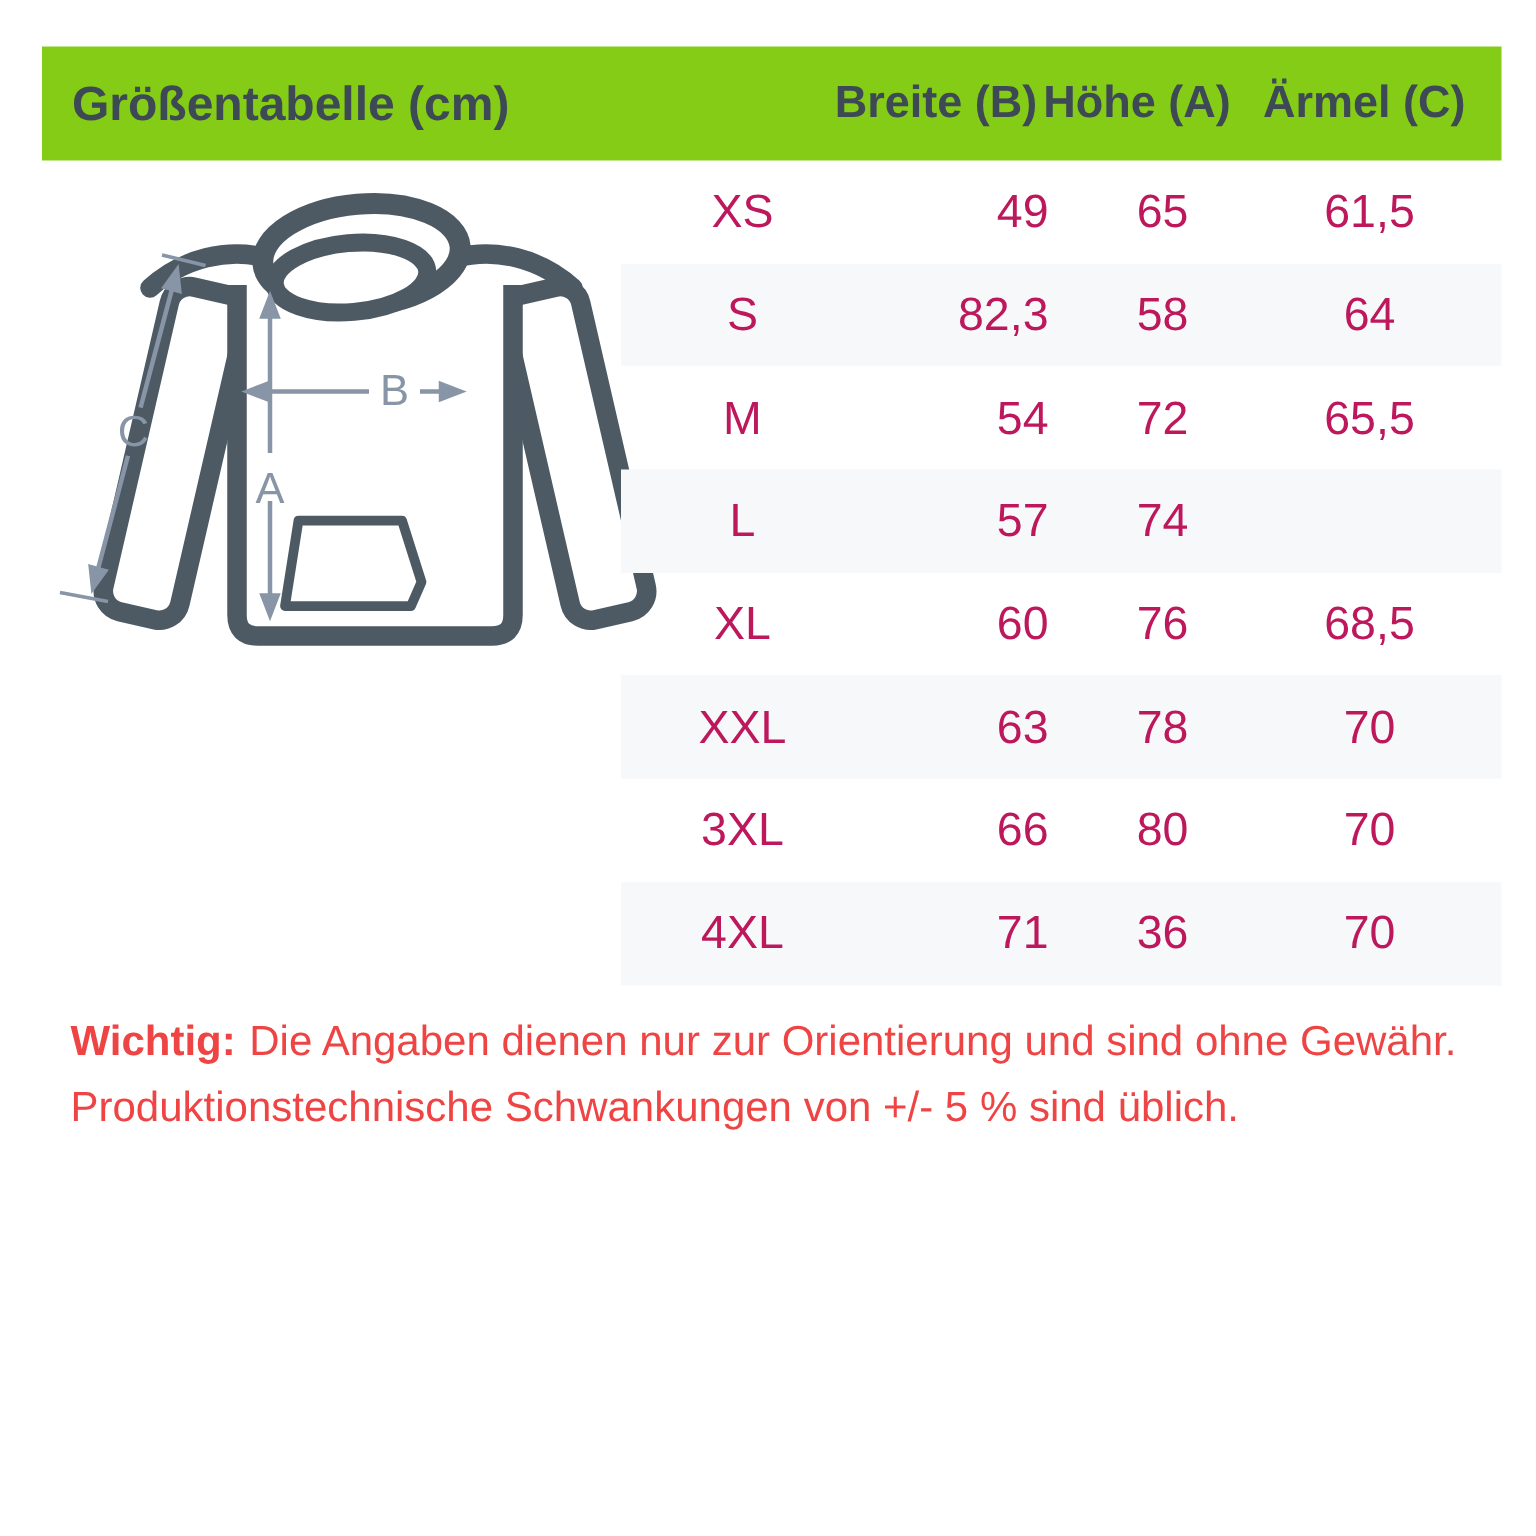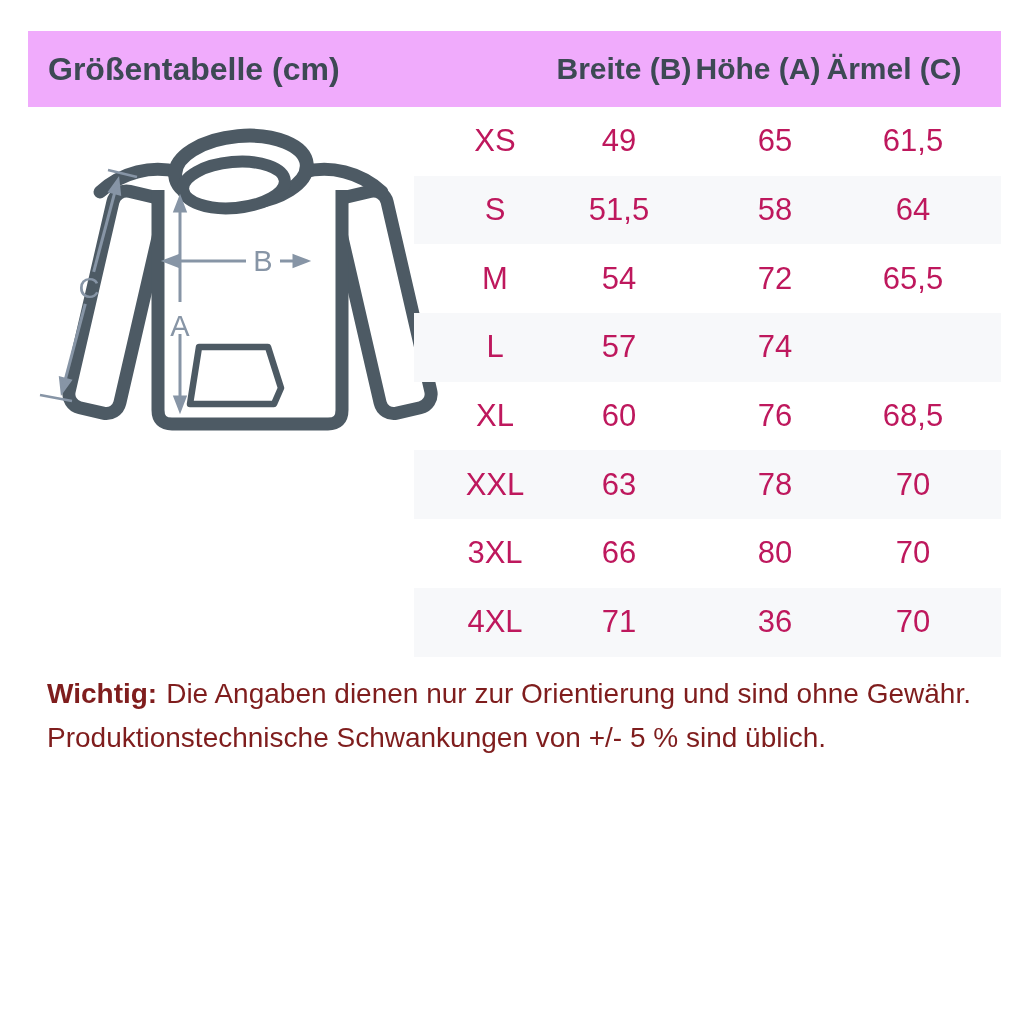--- a/index.html
+++ b/index.html
@@ -2,49 +2,49 @@
 <html><head>
 <meta charset="utf-8">
 <style>
   html,body { margin:0; padding:0; background:#ffffff; }
   .page {
     position:relative; width:1024px; height:1024px; background:#ffffff;
     font-family:"Liberation Sans", sans-serif; overflow:hidden;
   }
   .header-bar {
     position:absolute; left:28px; top:31px; width:973px; height:76px;
-    background:#f0abfc;
+    background:#84cc16;
   }
   .title {
     position:absolute; left:20px; top:0; height:76px; line-height:76px;
     font-size:32px; font-weight:bold; color:#3d4954; white-space:nowrap;
   }
   .col-head {
     position:absolute; top:0; height:76px; line-height:76px;
     font-size:30px; font-weight:bold; color:#3d4954; text-align:center;
     white-space:nowrap;
   }
   .col-breite { left:521px; width:150px; }
   .col-hoehe  { left:660px; width:140px; }
-  .col-aermel { left:783px; width:166px; }
+  .col-aermel { left:783px; width:166px;text-align:right; }
   .rows { position:absolute; left:414px; top:107px; width:587px; }
   .trow { position:relative; height:68.7px; }
   .trow.alt { background:#f7f8fa; }
   .cell {
     position:absolute; top:50%; transform:translateY(-50%);
     text-align:center; font-size:31px; color:#be185d; white-space:nowrap;
   }
   .c0 { left:0;     width:162px; }
-  .c1 { left:125px; width:160px; }
+  .c1 { left:125px; width:160px;text-align:right; }
   .c2 { left:281px; width:160px; }
   .c3 { left:419px; width:160px; }
   .diagram { position:absolute; left:28px; top:112px; width:410px; height:350px; }
   .footer {
     position:absolute; left:47px; top:672px; width:930px;
-    font-size:28px; line-height:44px; color:#7f1d1d;
+    font-size:28px; line-height:44px; color:#ef4444;
   }
   .footer .bold { font-weight:bold; margin-right:9px; }
 </style>
 </head>
 <body>
 
 <div class="page">
 
   <div class="header-bar">
     <div class="title">Größentabelle (cm)</div>
@@ -103,21 +103,21 @@
 
   <div class="rows">
     <div class="trow">
       <span class="cell c0">XS</span>
       <span class="cell c1">49</span>
       <span class="cell c2">65</span>
       <span class="cell c3">61,5</span>
     </div>
     <div class="trow alt">
       <span class="cell c0">S</span>
-      <span class="cell c1">51,5</span>
+      <span class="cell c1">82,3</span>
       <span class="cell c2">58</span>
       <span class="cell c3">64</span>
     </div>
     <div class="trow">
       <span class="cell c0">M</span>
       <span class="cell c1">54</span>
       <span class="cell c2">72</span>
       <span class="cell c3">65,5</span>
     </div>
     <div class="trow alt">

